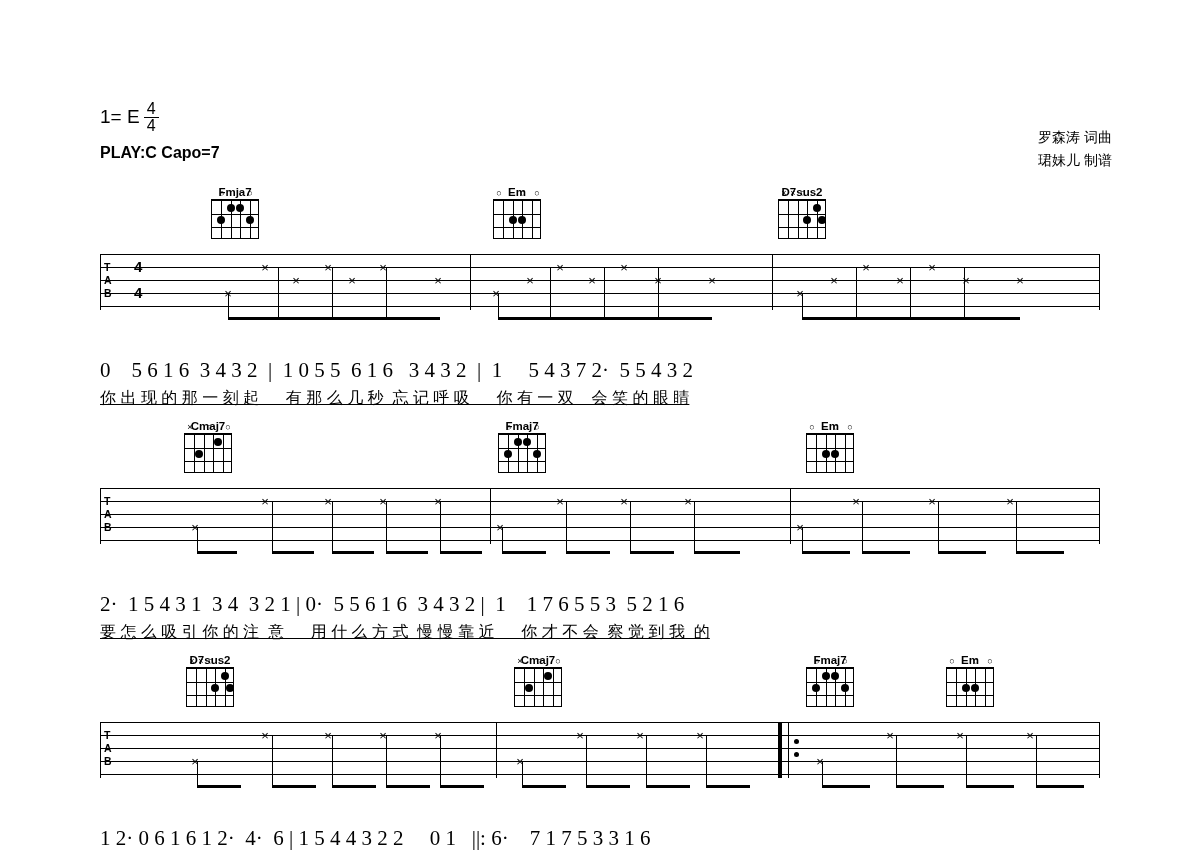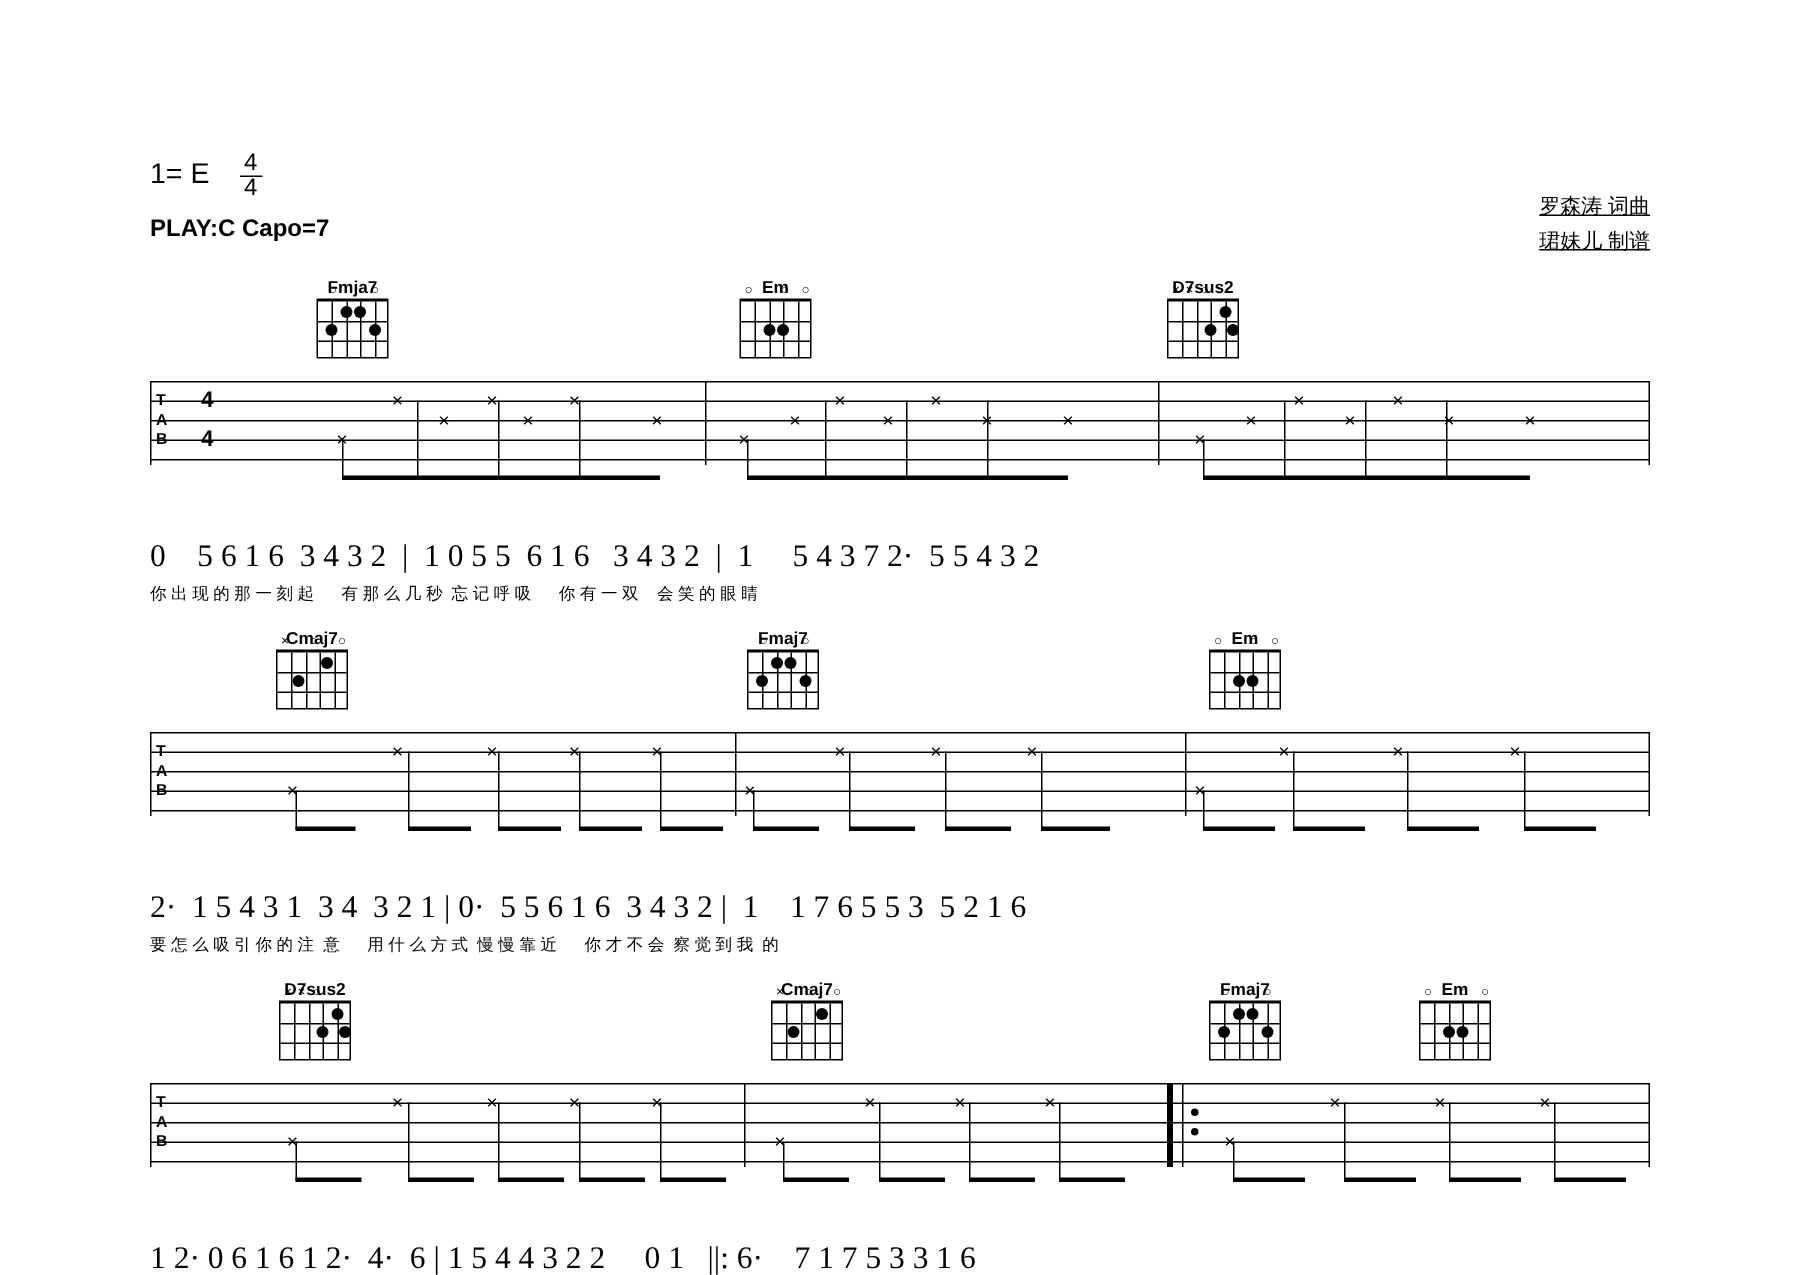--- a/index.html
+++ b/index.html
@@ -41,21 +41,21 @@
     font-size: 20px;
     font-weight: bold;
   }
   .key-line {
     position: absolute;
     top: 100px;
     left: 100px;
     font-size: 19px;
     display: flex;
     align-items: center;
-    gap: 16px;
+    gap: 0;
   }
   .timesig {
     display: inline-flex;
     flex-direction: column;
     align-items: center;
     line-height: 1.02;
     font-size: 16px;
     margin-left: 4px;
     position: relative;
     top: 1px;
@@ -65,24 +65,23 @@
   .play-line {
     position: absolute;
     top: 144px;
     left: 100px;
     font-size: 16px;
     font-weight: bold;
   }
   .credits {
     position: absolute;
     top: 126px;
-    right: 100px;
+    right: 88px;
     font-size: 14px;
     line-height: 1.65;
-    text-decoration: underline;
   }
 
   
   .system { position: absolute; left: 0; width: 1200px; }
   .sys1 { top: 186px; }
   .sys2 { top: 420px; }
   .sys3 { top: 654px; }
 
   
   .chord {
@@ -166,22 +165,23 @@
     width: 1000px;
     font-family: "Liberation Serif", serif;
     font-size: 21px;
     white-space: pre;
     letter-spacing: 0;
   }
   .lyricrow {
     position: absolute;
     left: 100px;
     width: 1000px;
-    font-size: 11px;
+    font-size: 16px;
     white-space: pre;
+    text-decoration: underline;
   }
 </style>
 </head>
 <body>
 
 <div class="sheet">
 
 
   <div class="key-line">
     <span>1= E</span>

